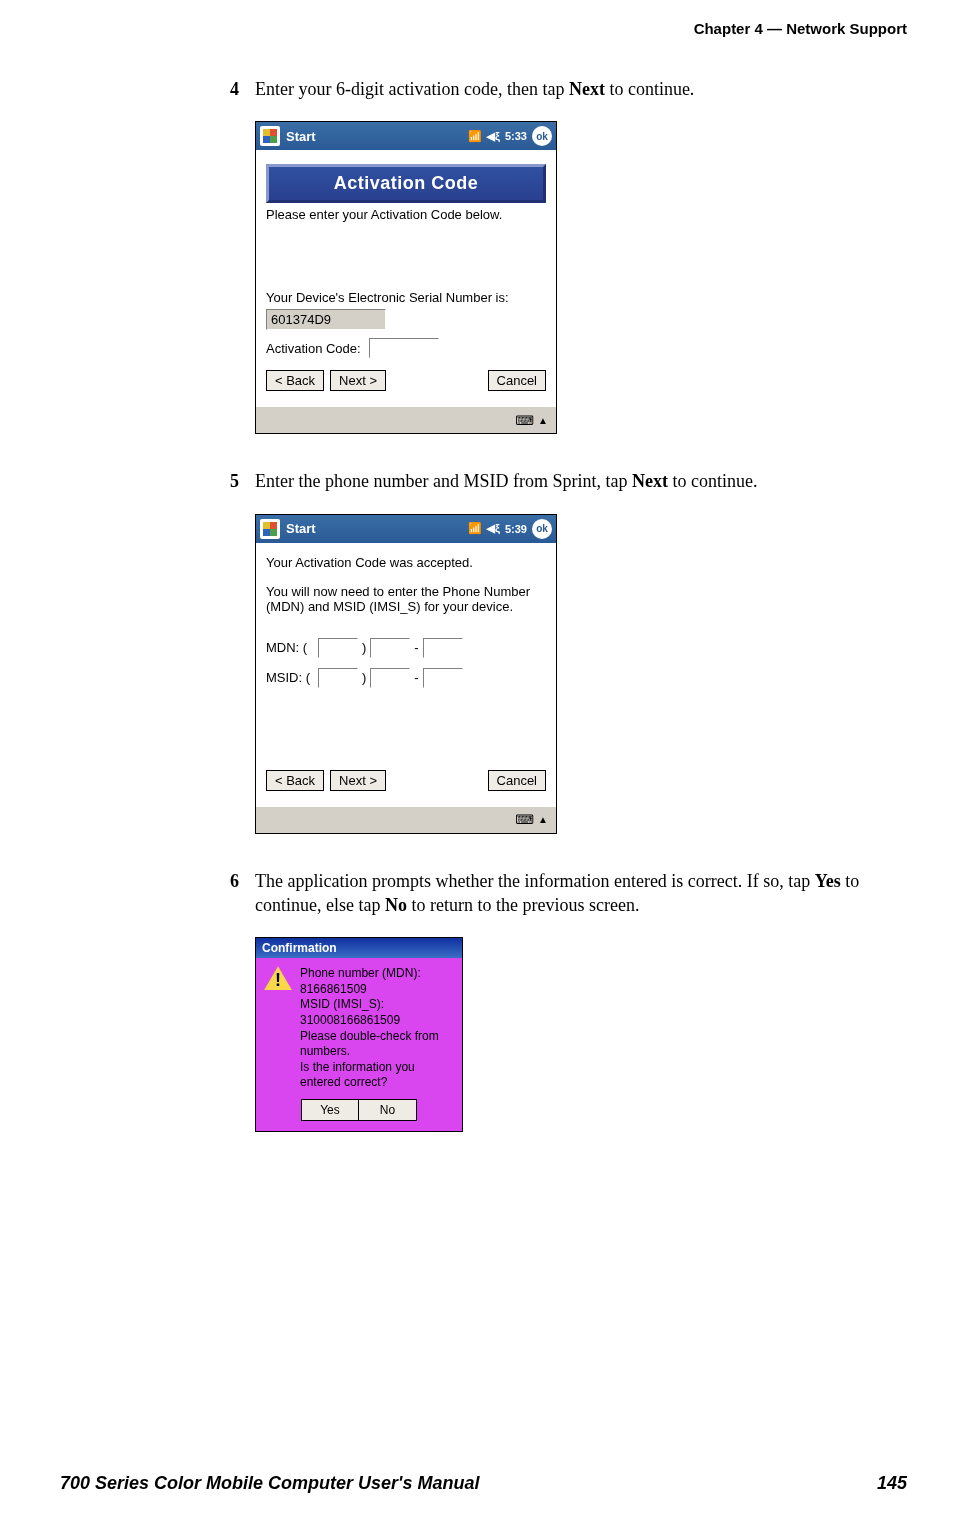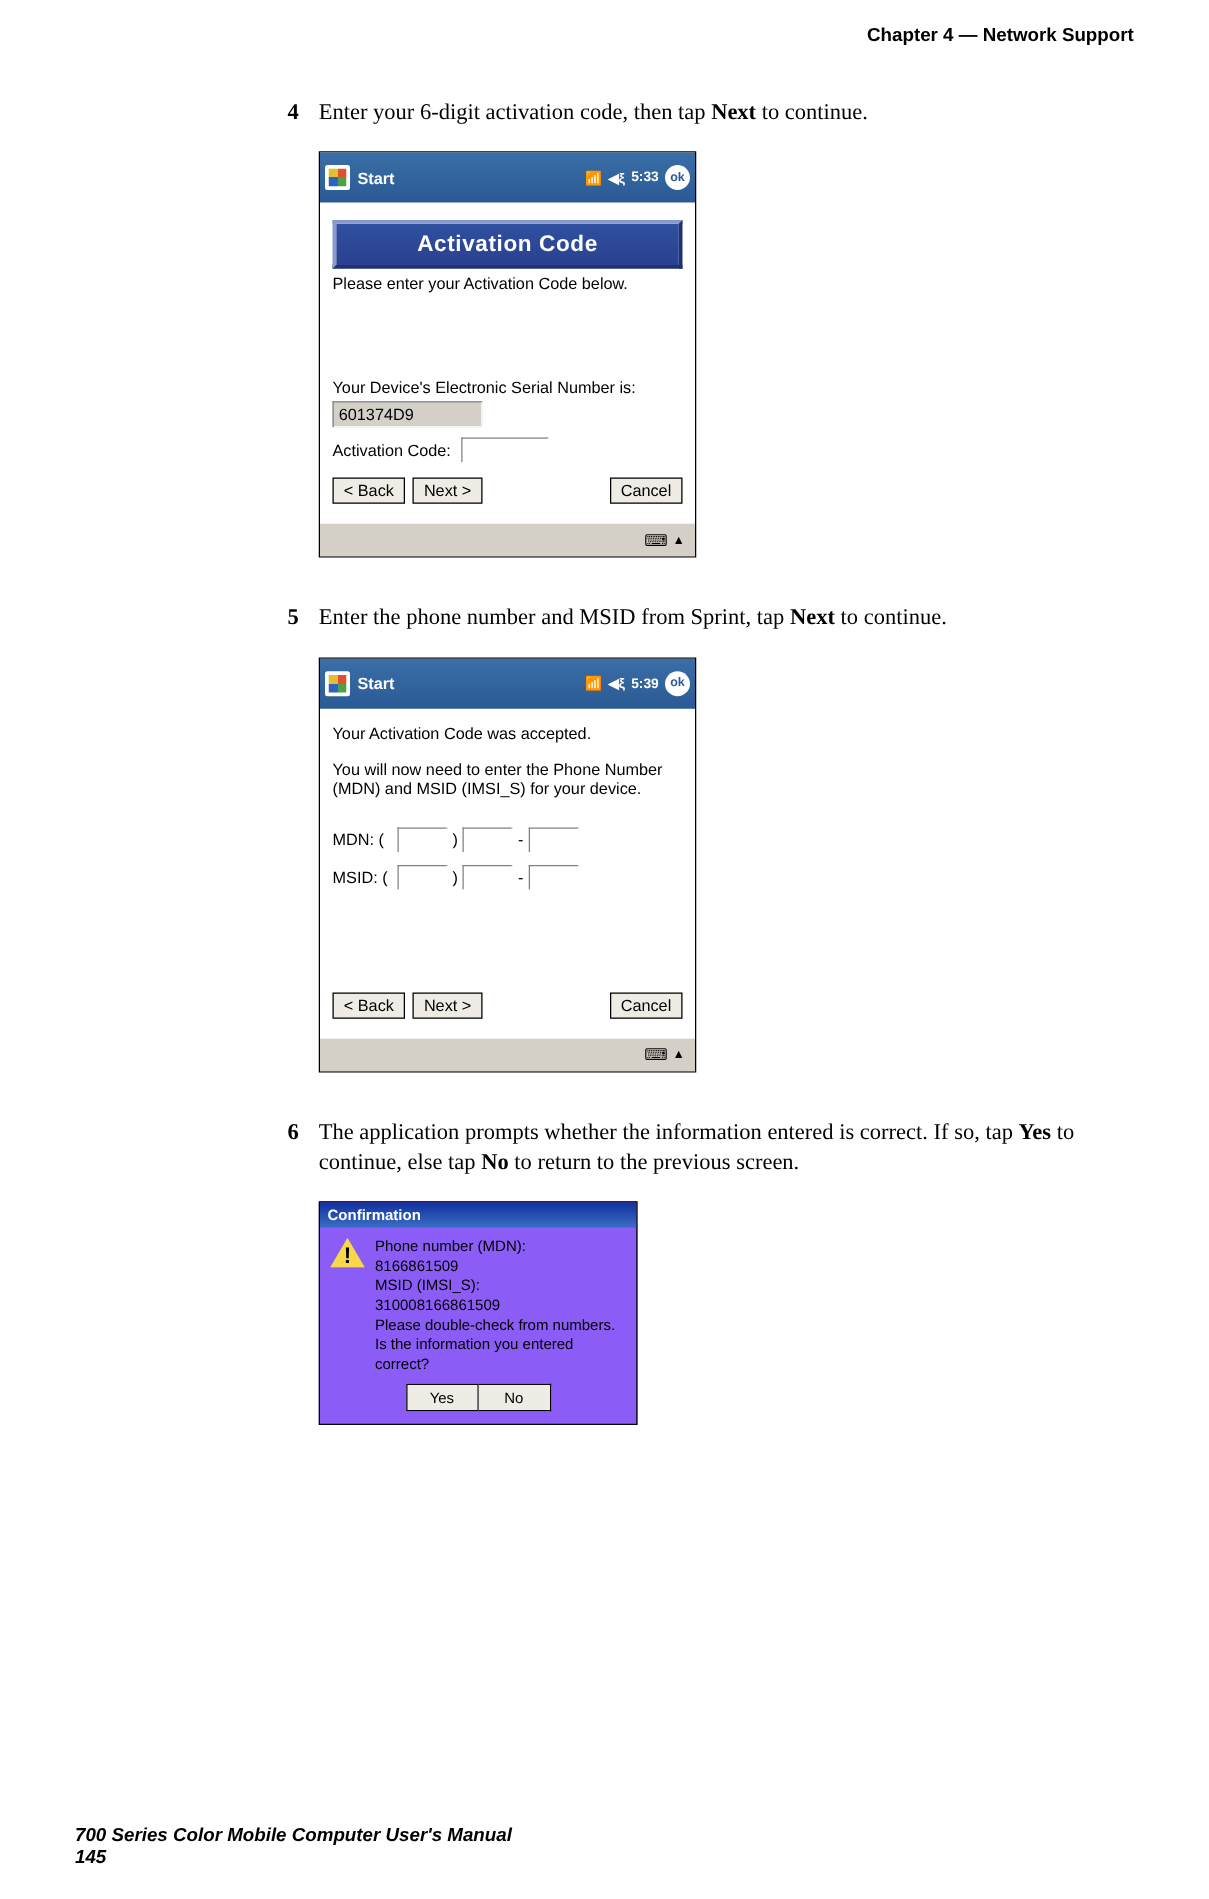--- a/index.html
+++ b/index.html
@@ -41,21 +41,21 @@
       width: 302px;
       margin-left: 25px;
       margin-bottom: 35px;
       font-family: Tahoma, Arial, sans-serif;
       font-size: 13px;
       background: #fff;
     }
     .titlebar {
       background: linear-gradient(#3a6ea5, #2a5a95);
       color: #fff;
-      height: 40px;
+      height: 28px;
       display: flex;
       align-items: center;
       padding: 0 4px;
       font-weight: bold;
     }
     .titlebar .flag {
       width: 20px; height: 20px; background: #fff; border-radius: 2px;
       display: flex; align-items: center; justify-content: center;
       margin-right: 6px;
     }
@@ -108,25 +108,25 @@
     .phone-row { display: flex; align-items: center; margin: 10px 0; gap: 4px; }
     .phone-row .lbl { width: 48px; }
     .phone-box {
       border: 1px solid;
       border-color: #808080 #fff #fff #808080;
       background: #fff; height: 20px; width: 40px;
     }
 
     .dialog {
       border: 1px solid #000;
-      width: 255px;
+      width: 208px;
       margin-left: 25px;
       font-family: Tahoma, Arial, sans-serif;
       font-size: 12px;
-      background: #8b5cf6;
+      background: #d946ef;
     }
     .dlg-title {
       background: linear-gradient(#1030a0, #3a6ec5);
       color: #fff; font-weight: bold; padding: 3px 6px; font-size: 12px;
     }
     .dlg-body { display: flex; padding: 8px; }
     .dlg-icon {
       width: 28px; height: 24px; background: #f8d848;
       clip-path: polygon(50% 0, 100% 100%, 0 100%);
       display: flex; align-items: center; justify-content: center;
@@ -142,23 +142,22 @@
     .dlg-btns { display: flex; justify-content: center; gap: 0; padding: 0 0 10px 0; }
     .dlg-btn {
       border: 1px solid #000; background: #efece5;
       padding: 3px 0; font-size: 12px; width: 58px; text-align: center;
     }
     .dlg-btn + .dlg-btn { border-left: none; }
 
     .footer {
       position: absolute; bottom: 25px; left: 60px; right: 60px;
       display: flex; justify-content: space-between;
-      font-weight: bold; font-style: italic; font-size: 15px;
+      font-weight: bold; font-style: italic; font-size: 18px;
       font-family: Arial, Helvetica, sans-serif;
-      flex-direction: column;
     }
   </style>
 </head>
 <body>
 
 <div class="header">
   <span>Chapter  4</span><span>  —  </span><span>Network Support</span>
 </div>
 
 <div class="content">

